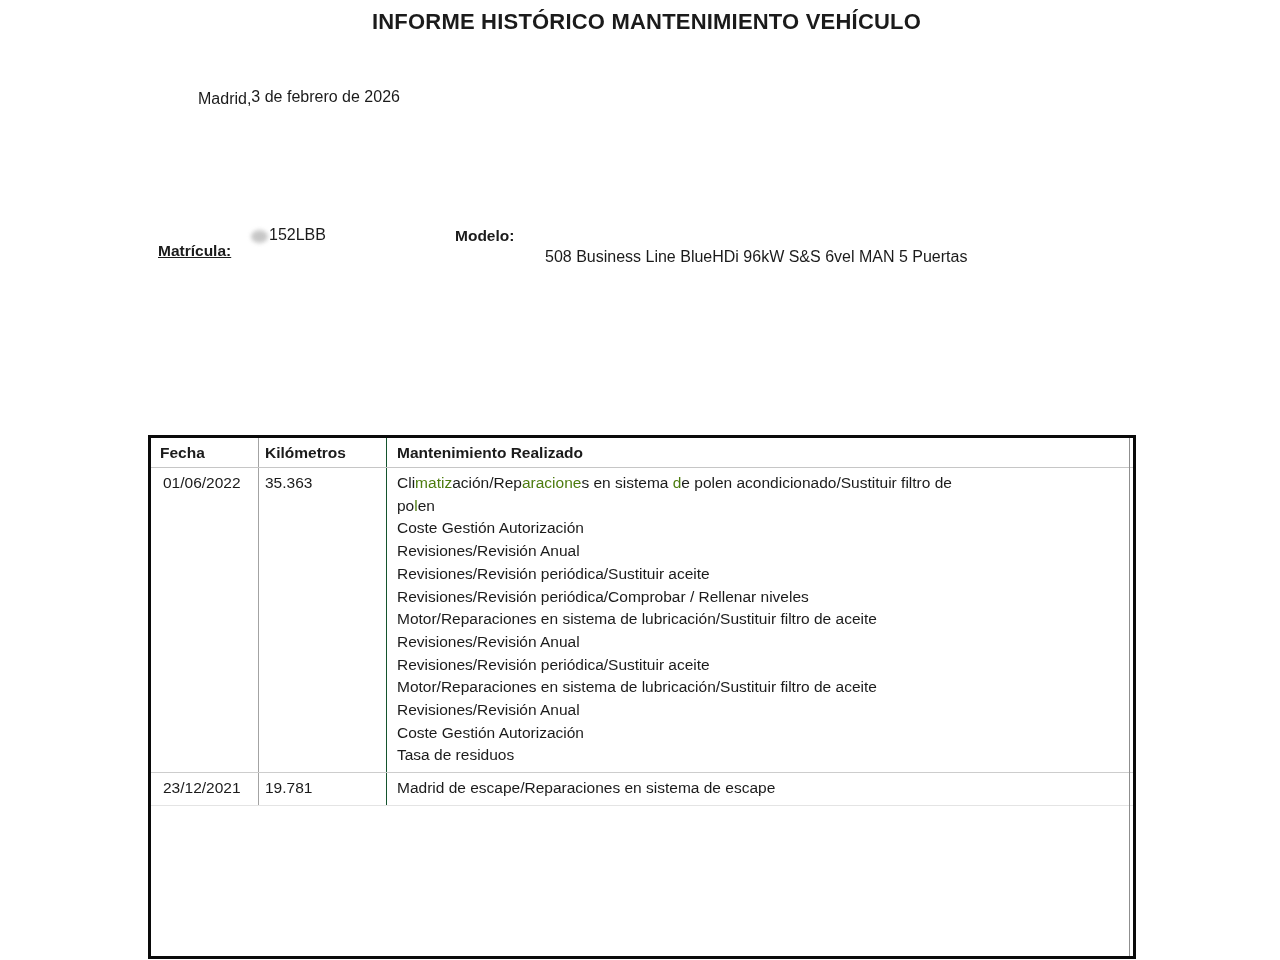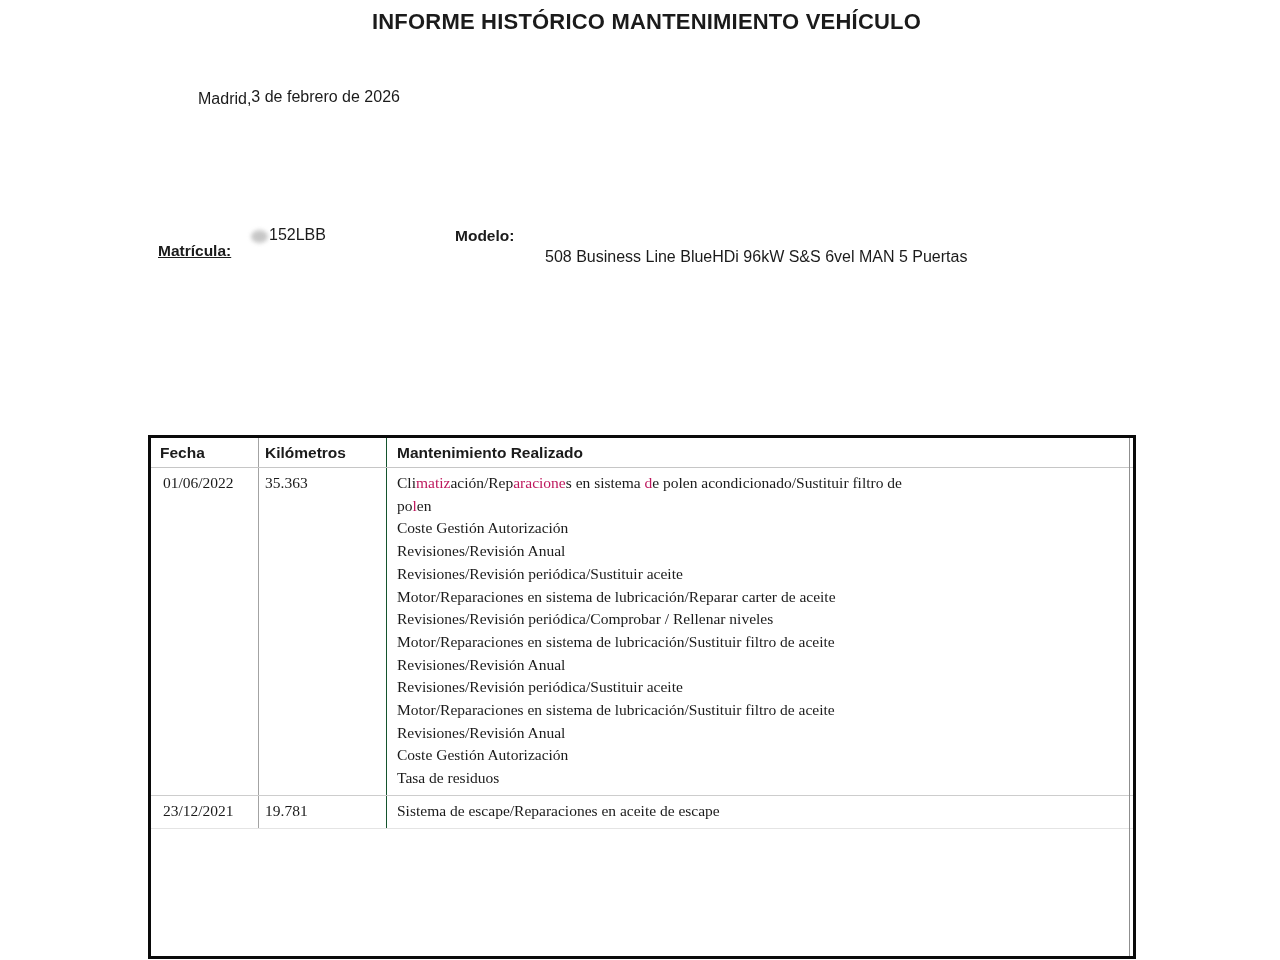--- a/index.html
+++ b/index.html
@@ -34,27 +34,27 @@
   .t-header{
     display:flex;height:30px;border-bottom:1px solid #c6c6c6;
     font-weight:bold;font-size:15.5px;box-sizing:border-box;
   }
   .cell{box-sizing:border-box;}
   .c1{width:108px;border-right:1px solid #a3a3a3;padding-left:9px;}
   .c2{width:128px;border-right:1px solid #14532d;padding-left:6px;}
   .c3{flex:1;padding-left:10px;padding-right:10px;}
   .t-header .c1,.t-header .c2,.t-header .c3{padding-top:6px;}
   .t-row{display:flex;font-size:15.5px;line-height:22.7px;}
-  .t-row .cell{padding-top:4px;padding-bottom:5px;font-family:Liberation Serif, serif;}
+  .t-row .cell{padding-top:4px;padding-bottom:5px;}
   .t-row .c1{padding-left:12px;}
   .t-row .c2{padding-left:6px;}
   .t-row:first-child{border-bottom:1px solid #cdcdcd;}
   .t-row:last-child{border-bottom:1px solid #e4e4e4;}
   .mitem{white-space:normal;max-width:700px;}
-  .fade{color:#be185d;}
+  .fade{color:#4d7c0f;}
 </style>
 </head>
 <body>
 
 <div class="title-wrap">
   <span class="page-title">INFORME HISTÓRICO MANTENIMIENTO VEHÍCULO</span>
 </div>
 
 <div class="dateline"><span class="city">Madrid,</span><span>3 de febrero de 2026</span></div>
 
@@ -73,32 +73,31 @@
   </div>
   <div>
       <div class="t-row">
         <div class="cell c1">01/06/2022</div>
         <div class="cell c2">35.363</div>
         <div class="cell c3">
           <div class="mitem"><span>Cli</span><span class="fade">matiz</span><span>ación/Rep</span><span class="fade">aracione</span><span>s en sistema </span><span class="fade">d</span><span>e polen acondicionado/Sustituir filtro de </span><br><span>po</span><span class="fade">l</span><span>en</span></div>
           <div class="mitem"><span>Coste Gestión Autorización</span></div>
           <div class="mitem"><span>Revisiones/Revisión Anual</span></div>
           <div class="mitem"><span>Revisiones/Revisión periódica/Sustituir aceite</span></div>
-          <div class="mitem"><span>Motor/Reparaciones en sistema de lubricación/Reparar carter de aceite</span></div>
           <div class="mitem"><span>Revisiones/Revisión periódica/Comprobar / Rellenar niveles</span></div>
           <div class="mitem"><span>Motor/Reparaciones en sistema de lubricación/Sustituir filtro de aceite</span></div>
           <div class="mitem"><span>Revisiones/Revisión Anual</span></div>
           <div class="mitem"><span>Revisiones/Revisión periódica/Sustituir aceite</span></div>
           <div class="mitem"><span>Motor/Reparaciones en sistema de lubricación/Sustituir filtro de aceite</span></div>
           <div class="mitem"><span>Revisiones/Revisión Anual</span></div>
           <div class="mitem"><span>Coste Gestión Autorización</span></div>
           <div class="mitem"><span>Tasa de residuos</span></div>
         </div>
       </div>
       <div class="t-row">
         <div class="cell c1">23/12/2021</div>
         <div class="cell c2">19.781</div>
         <div class="cell c3">
-          <div class="mitem"><span>Sistema de escape/Reparaciones en aceite de escape</span></div>
+          <div class="mitem"><span>Madrid de escape/Reparaciones en sistema de escape</span></div>
         </div>
       </div>
     </div>
 </div>
 
 </body></html>

